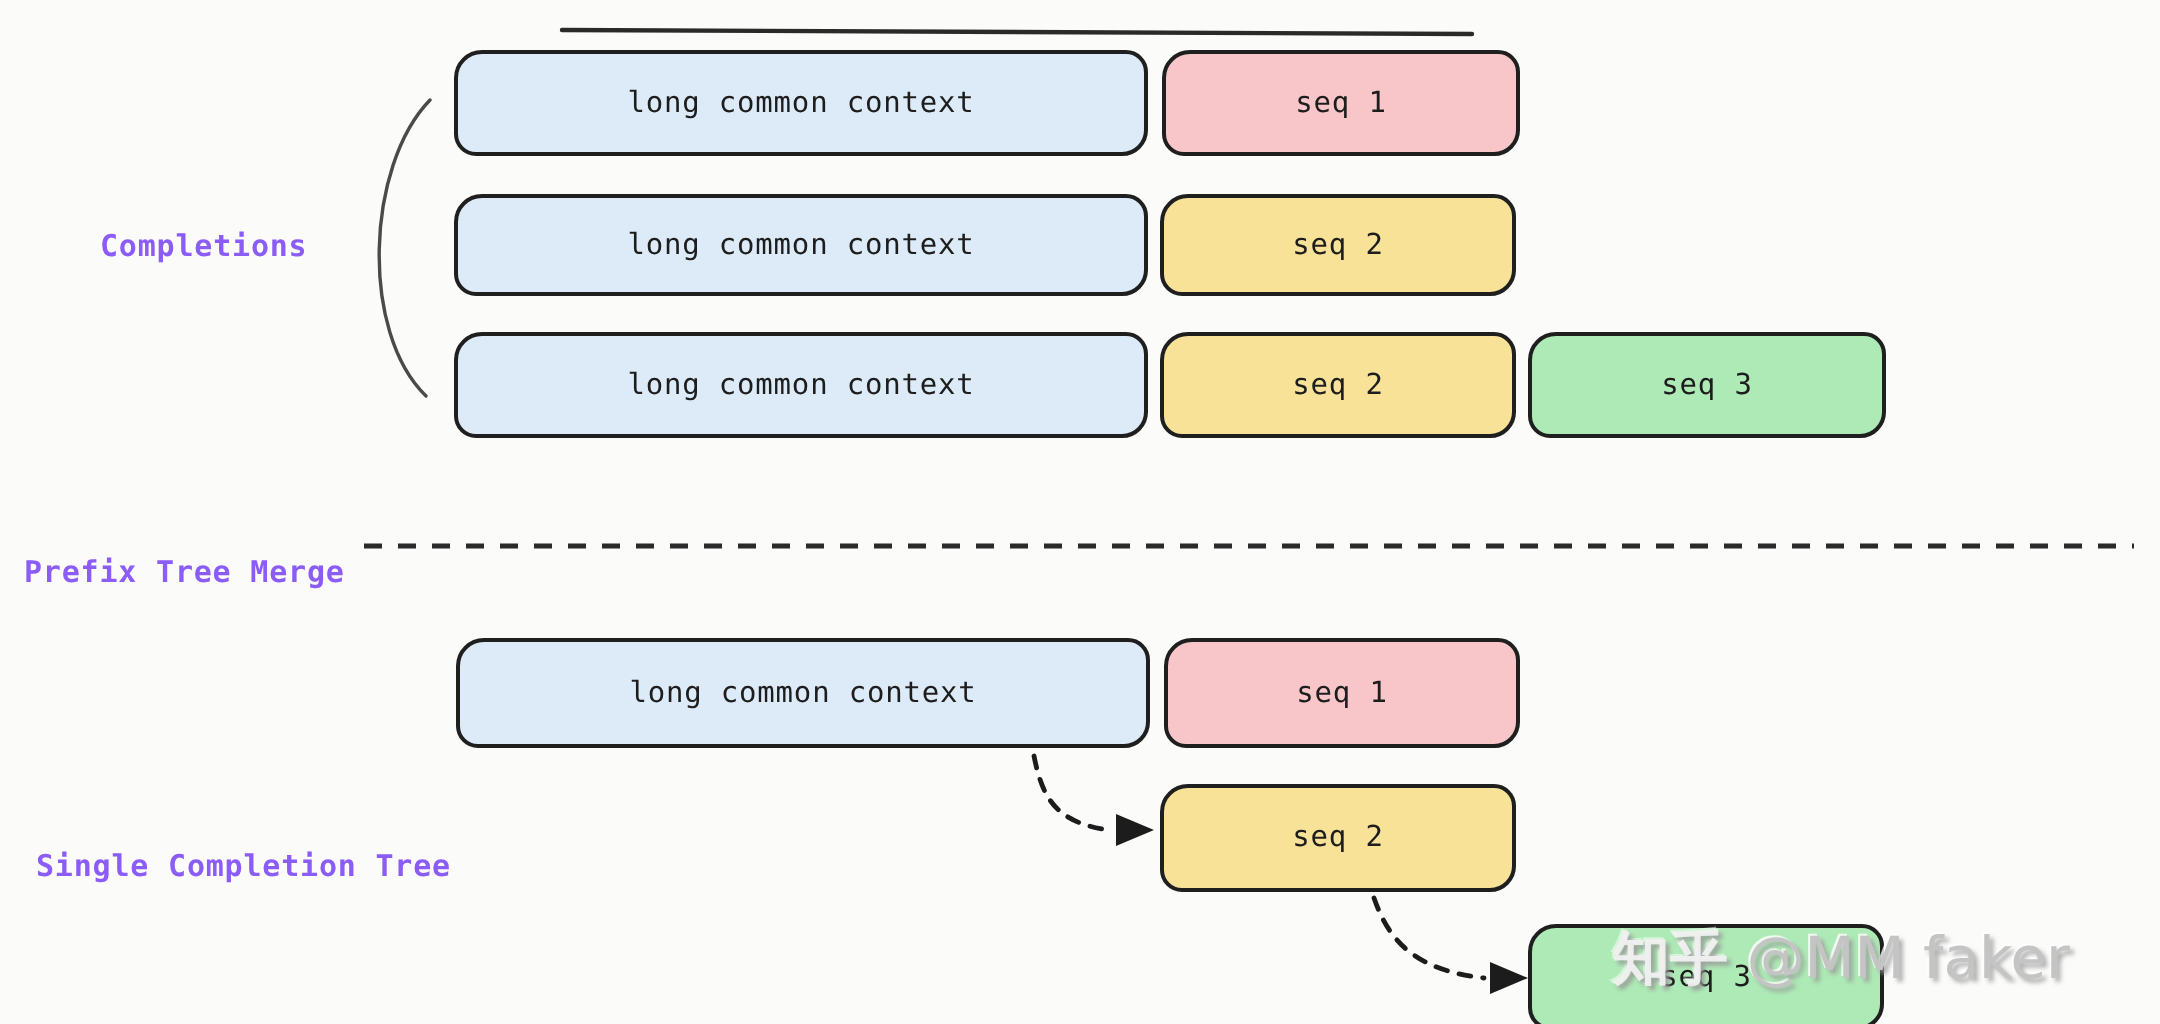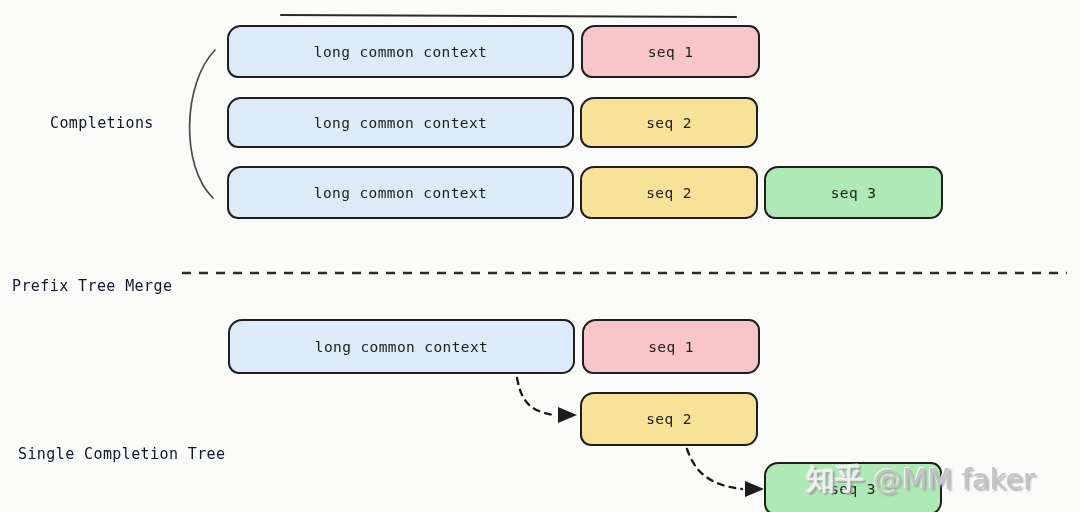--- a/index.html
+++ b/index.html
@@ -41,26 +41,27 @@
   .r3-s3{left:764px;top:166px;width:179px;height:53px;}
 
   
   .t-ctx{left:228px;top:319px;width:347px;height:55px;}
   .t-s1{left:582px;top:319px;width:178px;height:55px;}
   .t-s2{left:580px;top:392px;width:178px;height:54px;}
   .t-s3{left:764px;top:462px;width:178px;height:53px;}
 
   .side-label{
     position:absolute;
-    font-size:15px;letter-spacing:.4px;color:#0f172a;
+    font-size:15px;letter-spacing:.4px;color:#8b5cf6;
     white-space:nowrap;
+    font-weight:bold;
   }
   .lbl-completions{left:50px;top:114px;}
   .lbl-divider{left:12px;top:265px;margin-top:12px;}
-  .lbl-tree{left:18px;top:424px;margin-top:21px;}
+  .lbl-tree{left:18px;top:424px;}
 
   .watermark{
     position:absolute;left:806px;top:461px;
     font-family:"DejaVu Sans","Liberation Sans",sans-serif;
     font-size:29px;line-height:1.25;
     white-space:nowrap;
     pointer-events:none;
   }
   .wm-brand{
     color:rgba(240,240,240,.95);

